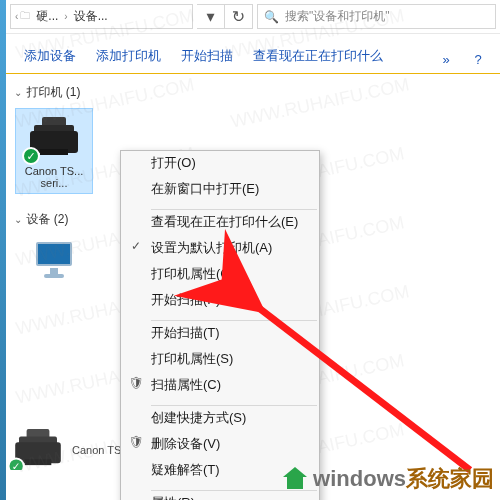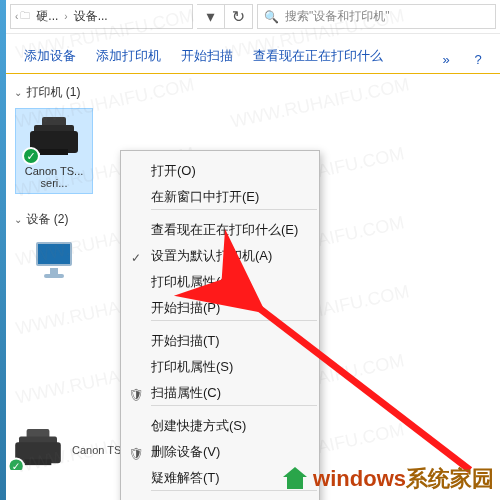--- a/index.html
+++ b/index.html
@@ -25,33 +25,33 @@
   .pc { width:48px; height:44px; position:relative; margin-bottom:4px;}
   .pc .mon { position:absolute; left:6px; top:2px; width:36px; height:24px; background:#1c6fae; border:2px solid #9bb8d0; border-radius:2px;}
   .pc .stand { position:absolute; left:20px; top:28px; width:8px; height:6px; background:#9bb8d0;}
   .pc .base { position:absolute; left:14px; top:34px; width:20px; height:4px; background:#9bb8d0; border-radius:2px;}
   
   .bigtile { position:absolute; left:4px; bottom:-6px; opacity:0.9; display:flex; align-items:center; gap:6px;}
   .bigtile .printer{ transform:scale(0.95); }
   .bigtile .biglabel { font-size:11px; color:#333; }
   
   .ctx { position:absolute; left:120px; top:150px; width:200px; background:#f7f7f7; border:1px solid #bdbdbd; box-shadow:2px 3px 8px rgba(0,0,0,.25); font-size:13px; color:#1a1a1a; padding:3px 0; z-index:5;}
-  .mi { display:flex; align-items:flex-end; gap:8px; height:26px; padding:0 10px 0 30px; position:relative; cursor:default;}
+  .mi { display:flex; align-items:flex-start; gap:8px; height:26px; padding:0 10px 0 30px; position:relative; cursor:default;}
   .mi .mico { position:absolute; left:6px; width:18px; text-align:center; font-size:12px; color:#555;}
   .msep { height:1px; background:#d8d8d8; margin:3px 2px 3px 30px;}
   
   .arrow-svg { position:absolute; left:0; top:0; width:500px; height:500px; pointer-events:none; z-index:6;}
   
   .wmrep { position:absolute; inset:0; pointer-events:none; opacity:.08; font-size:18px; color:#777; overflow:hidden; }
   .wmrep span { display:inline-block; transform:rotate(-12deg); margin:24px 14px; white-space:nowrap; }
   .wmlogo { position:absolute; right:6px; bottom:6px; display:flex; align-items:center; gap:6px; z-index:7; font-size:22px; font-weight:bold;}
   .wmlogo .house { width:24px; height:24px; position:relative;}
   .wmlogo .house .roof { position:absolute; left:0; top:0; width:0; height:0; border-left:12px solid transparent; border-right:12px solid transparent; border-bottom:10px solid #2aa54a;}
   .wmlogo .house .wall { position:absolute; left:4px; top:10px; width:16px; height:12px; background:#2aa54a;}
-  .wmlogo .txt .b { color:#c2410c;}
+  .wmlogo .txt .b { color:#737373;}
   .wmlogo .txt .c { color:#a16207;}
   
   .topbar { display:flex; height:34px; align-items:stretch; border-bottom:1px solid #e8e8e8;}
   .topbar .pathbox { flex:1; border:1px solid #d6d6d6; margin:4px; display:flex; align-items:center; padding:0 4px; font-size:12px; color:#333; gap:2px;}
   .topbar .pathbox .seg { padding:0 4px;}
   .topbar .pathbox .car { color:#888; font-size:10px;}
   .topbar .rbtn { width:28px; display:flex; align-items:center; justify-content:center; border:1px solid #d6d6d6; margin:4px 0; border-left:none; color:#555;}
   .topbar .sbox { flex:1.3; border:1px solid #d6d6d6; margin:4px; display:flex; align-items:center; padding:0 6px; gap:6px; color:#888; font-size:12px;}
 </style>
 </head>

